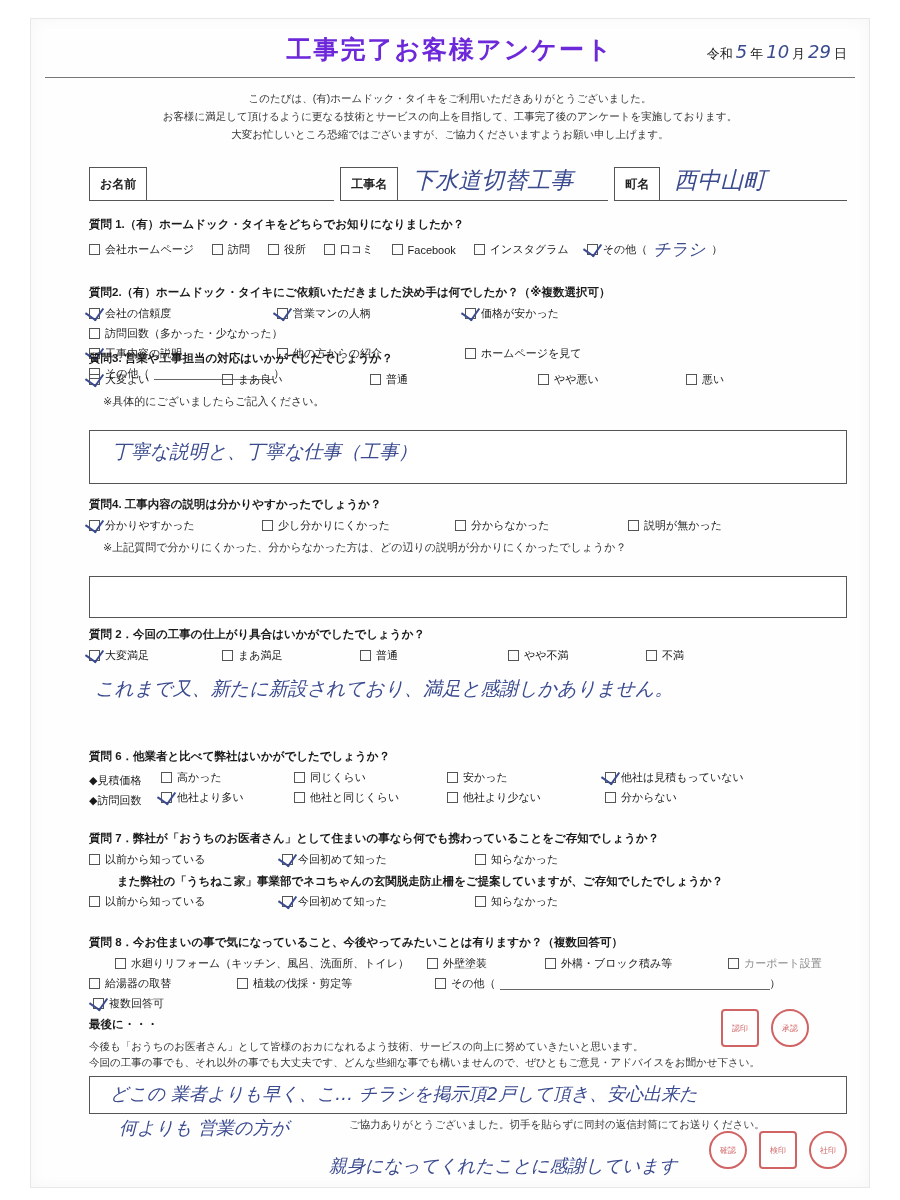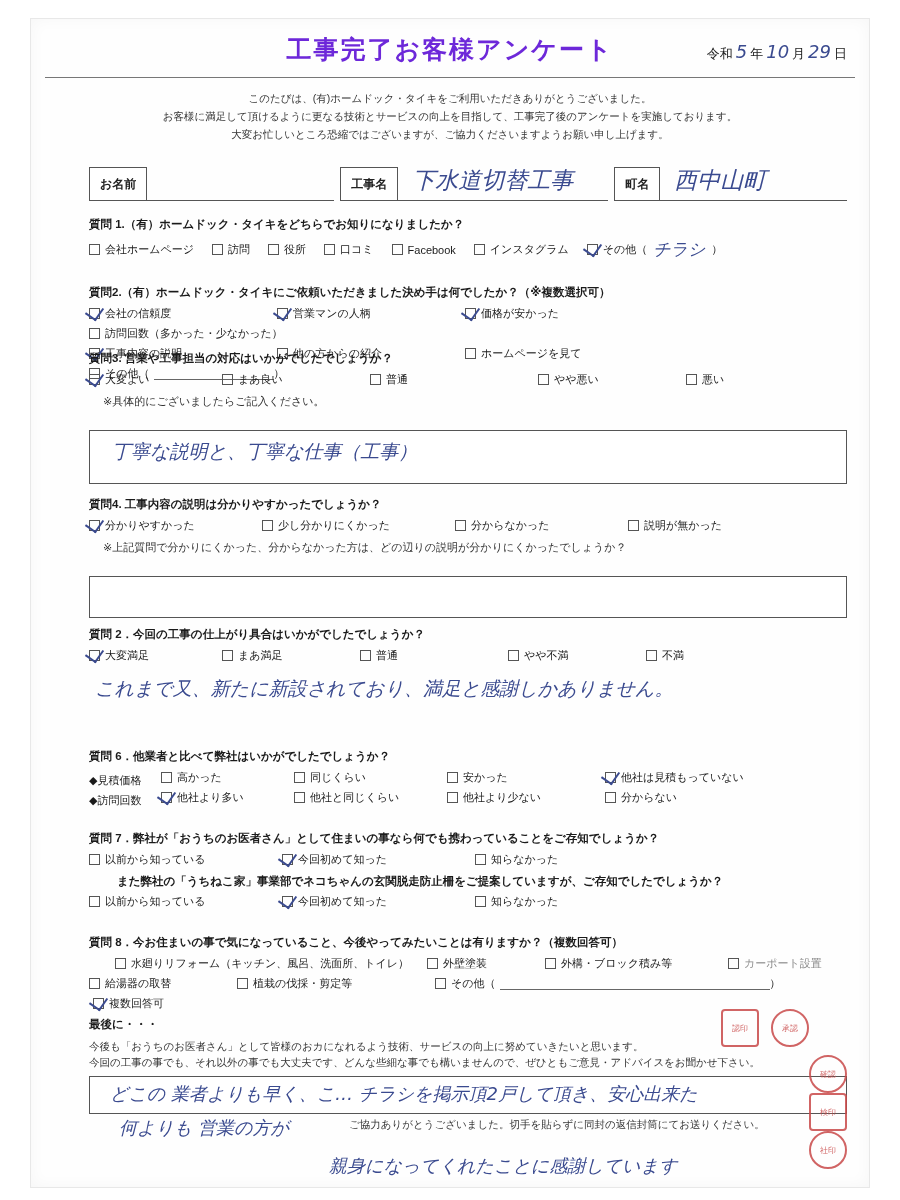--- a/index.html
+++ b/index.html
@@ -438,18 +438,18 @@
       <span class="freeline" style="left:30px;top:2px;font-size:18px;">何よりも 営業の方が</span>
       <span class="freeline" style="left:240px;top:40px;font-size:18px;">親身になってくれたことに感謝しています</span>
       <span style="position:absolute;left:260px;top:4px;font-size:10.5px;color:#333;">ご協力ありがとうございました。切手を貼らずに同封の返信封筒にてお送りください。</span>
     </div>
   </div>
 
   <div style="position:absolute;right:60px;top:990px;display:flex;gap:12px;">
     <div class="stamp sq">認印</div>
     <div class="stamp">承認</div>
   </div>
-  <div style="position:absolute;right:22px;bottom:18px;display:flex;flex-direction:column;">
+  <div style="position:absolute;right:22px;bottom:18px;display:flex;gap:12px;">
     <div class="stamp">確認</div>
     <div class="stamp sq">検印</div>
     <div class="stamp">社印</div>
   </div>
 </div>
 
 </body></html>

